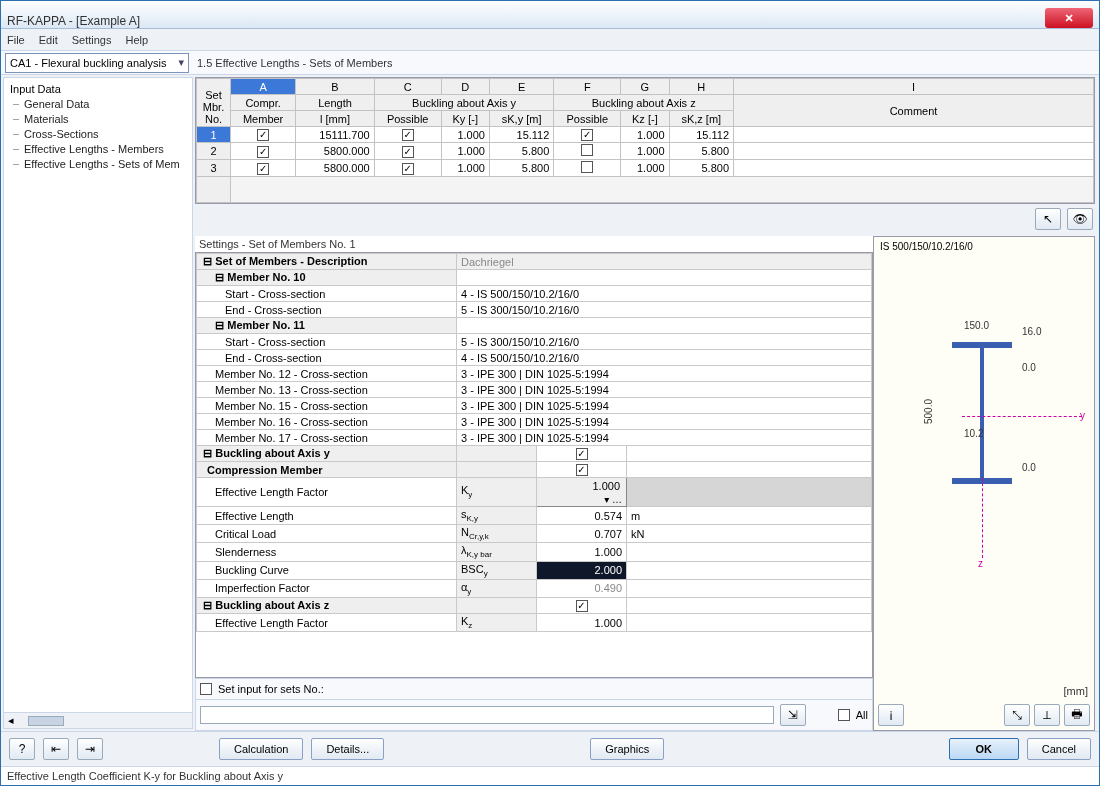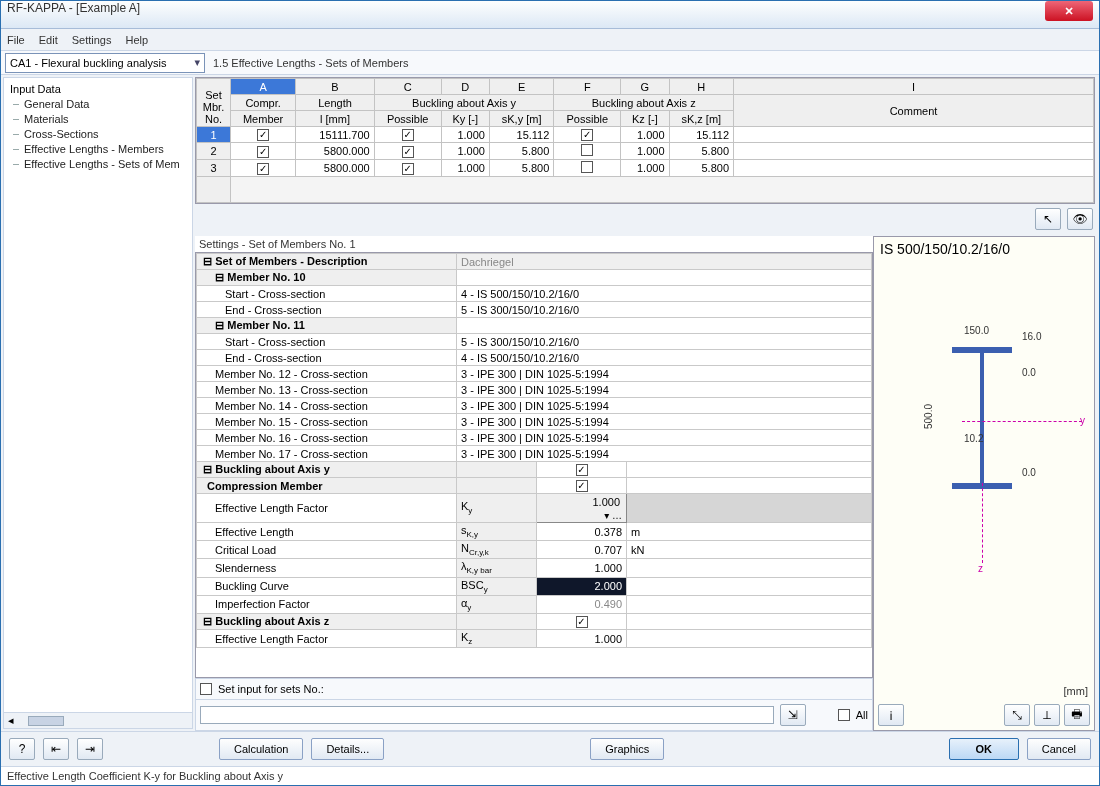--- a/index.html
+++ b/index.html
@@ -1,24 +1,24 @@
 <!DOCTYPE html>
 <html><head>
 <meta charset="utf-8">
 <style>
   * { box-sizing: border-box; }
   body { margin: 0; font-family: "Segoe UI", Tahoma, sans-serif; font-size: 11px; background: #fff; color: #000; }
   .window { width: 1100px; height: 786px; display: flex; flex-direction: column; border: 1px solid #2a6fb0; background: #eef2f7; }
-  .titlebar { height: 28px; background: linear-gradient(#fdfefe,#dce8f5); display: flex; align-items: flex-start; padding: 0 6px; border-bottom: 1px solid #a7bcd8; }
+  .titlebar { height: 28px; background: linear-gradient(#fdfefe,#dce8f5); display: flex; align-items: flex-end; padding: 0 6px; border-bottom: 1px solid #a7bcd8; }
   .titlebar .title { color: #333; flex: 1; font-size: 12px; }
   .close-btn { width: 48px; height: 20px; background: linear-gradient(#e67, #c12); border-radius: 3px; display: flex; align-items: center; justify-content: center; color: #fff; font-weight: bold; }
   .menubar { height: 22px; background: #eef2f7; display: flex; align-items: center; padding: 0 6px; gap: 14px; border-bottom: 1px solid #cbd6e6; }
   .menubar span { color: #333; }
   .toolbar-row { height: 24px; background: #f7f9fc; display: flex; align-items: center; padding: 0 4px; border-bottom: 1px solid #cbd6e6; }
-  .combo { height: 20px; width: 200px; background: #fff; border: 1px solid #7a93b8; display: flex; align-items: center; padding: 0 4px; font-size: 11px; position: relative; }
+  .combo { height: 20px; width: 184px; background: #fff; border: 1px solid #7a93b8; display: flex; align-items: center; padding: 0 4px; font-size: 11px; position: relative; }
   .combo::after { content: "▾"; position: absolute; right: 4px; color: #446; }
   .section-title { padding-left: 8px; color: #333; font-size: 11px; }
   .body { flex: 1; display: flex; overflow: hidden; }
   .sidebar { width: 190px; background: #fff; border: 1px solid #cbd6e6; margin: 2px; display: flex; flex-direction: column; overflow: hidden; }
   .tree { padding: 4px 6px; line-height: 15px; }
   .tree .root { color: #000; }
   .tree .item { padding-left: 14px; color: #222; position: relative; }
   .tree .item::before { content: ""; position: absolute; left: 3px; top: 7px; width: 6px; height: 1px; background: #9aa; }
   .main { flex: 1; display: flex; flex-direction: column; margin: 2px 4px 0 0; overflow: hidden; }
   .grid-wrap { border: 1px solid #99a; background: #fff; }
@@ -43,21 +43,21 @@
   .settings-grid td.val { width: 90px; text-align:right; background:#fff; }
   .settings-grid td.unit { background:#fff; }
   .settings-grid tr.head td.lbl { background:#efefef; font-weight:bold; padding-left: 6px; }
   .settings-grid tr.sub td.lbl { padding-left: 28px; }
   .settings-grid td.val.sel { background:#0f172a; color:#fff;padding-left:6px; }
   .settings-grid td.val.dim { color:#888; }
   .settings-grid td.val input { width: 100%; border:none; text-align:right; font-size:11px; background:transparent; }
   .set-input-row { padding: 4px; border:1px solid #cbd6e6; background:#f7f9fc; display:flex; align-items:center; gap:6px; }
   .set-input-row input[type=text] { flex:1; height:18px; border:1px solid #9ab; background:#fff; }
   .preview { width: 222px; border:1px solid #99a; background:#fefef6; display:flex; flex-direction:column; }
-  .preview-title { padding: 4px 6px; font-size:14px; }
+  .preview-title { padding: 4px 6px; font-size:10px; }
   .preview-canvas { flex:1; position:relative; }
   .ibeam { position:absolute; left: 78px; top: 86px; }
   .flange { width: 60px; height: 6px; background: #3b5fb0; }
   .web { width: 4px; height: 130px; background:#3b5fb0; margin: 0 auto; }
   .dim-text { position:absolute; font-size:10px; color:#333; }
   .axis-y { position:absolute; border-top:1px dashed #c0a; width:120px; left:88px; top:160px; }
   .axis-z { position:absolute; border-left:1px dashed #c0a; height:80px; left:108px; top:222px; }
   .axis-lbl { position:absolute; font-size:10px; color:#c0a; }
   .preview-foot { padding:3px 6px; text-align:right; color:#333; }
   .preview-btns { display:flex; gap:4px; padding:4px; justify-content:space-between; }
@@ -227,24 +227,20 @@
                   </tr>
               <tr>
                     <td class="lbl">Member No. 12 - Cross-section</td>
                     <td colspan="3">3 - IPE 300 | DIN 1025-5:1994</td>
                   </tr>
               <tr>
                     <td class="lbl">Member No. 13 - Cross-section</td>
                     <td colspan="3">3 - IPE 300 | DIN 1025-5:1994</td>
                   </tr>
               <tr>
-                    <td class="lbl">Member No. 14 - Cross-section</td>
-                    <td colspan="3">3 - IPE 300 | DIN 1025-5:1994</td>
-                  </tr>
-              <tr>
                     <td class="lbl">Member No. 15 - Cross-section</td>
                     <td colspan="3">3 - IPE 300 | DIN 1025-5:1994</td>
                   </tr>
               <tr>
                     <td class="lbl">Member No. 16 - Cross-section</td>
                     <td colspan="3">3 - IPE 300 | DIN 1025-5:1994</td>
                   </tr>
               <tr>
                     <td class="lbl">Member No. 17 - Cross-section</td>
                     <td colspan="3">3 - IPE 300 | DIN 1025-5:1994</td>
@@ -263,21 +259,21 @@
                   </tr>
               <tr>
                     <td class="lbl">Effective Length Factor</td>
                     <td class="sym">K<sub>y</sub></td>
                     <td class="val" style="background:#efefef;border:1px solid #888"><input value="1.000" style=""> <span class="tiny">▾ …</span></td>
                     <td class="unit" style="background:#d6d6d6"></td>
                   </tr>
               <tr>
                     <td class="lbl">Effective Length</td>
                     <td class="sym">s<sub>K,y</sub></td>
-                    <td class="val">0.378</td>
+                    <td class="val">0.574</td>
                     <td class="unit">m</td>
                   </tr>
               <tr>
                     <td class="lbl">Critical Load</td>
                     <td class="sym">N<sub>Cr,y,k</sub></td>
                     <td class="val">0.707</td>
                     <td class="unit">kN</td>
                   </tr>
               <tr>
                     <td class="lbl">Slenderness</td>

